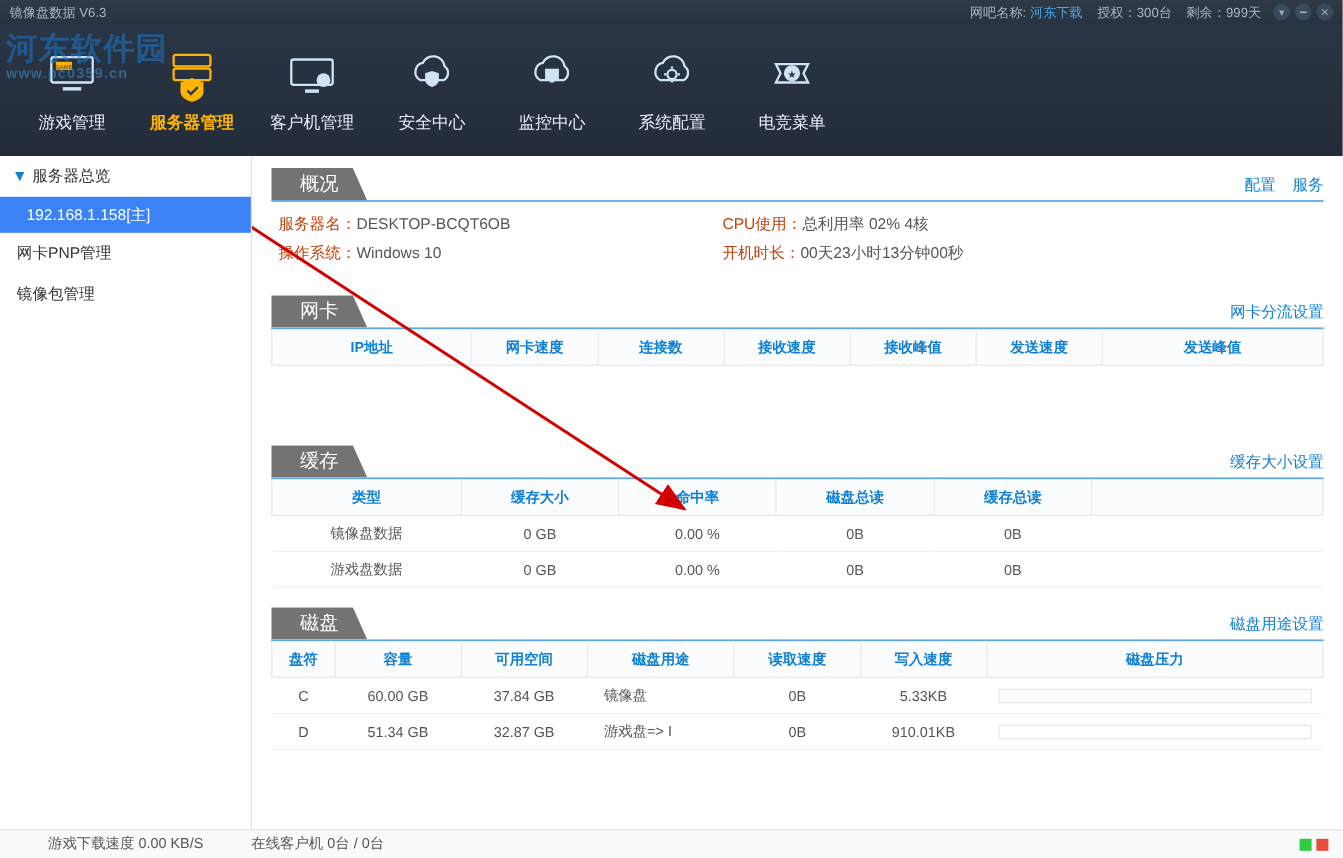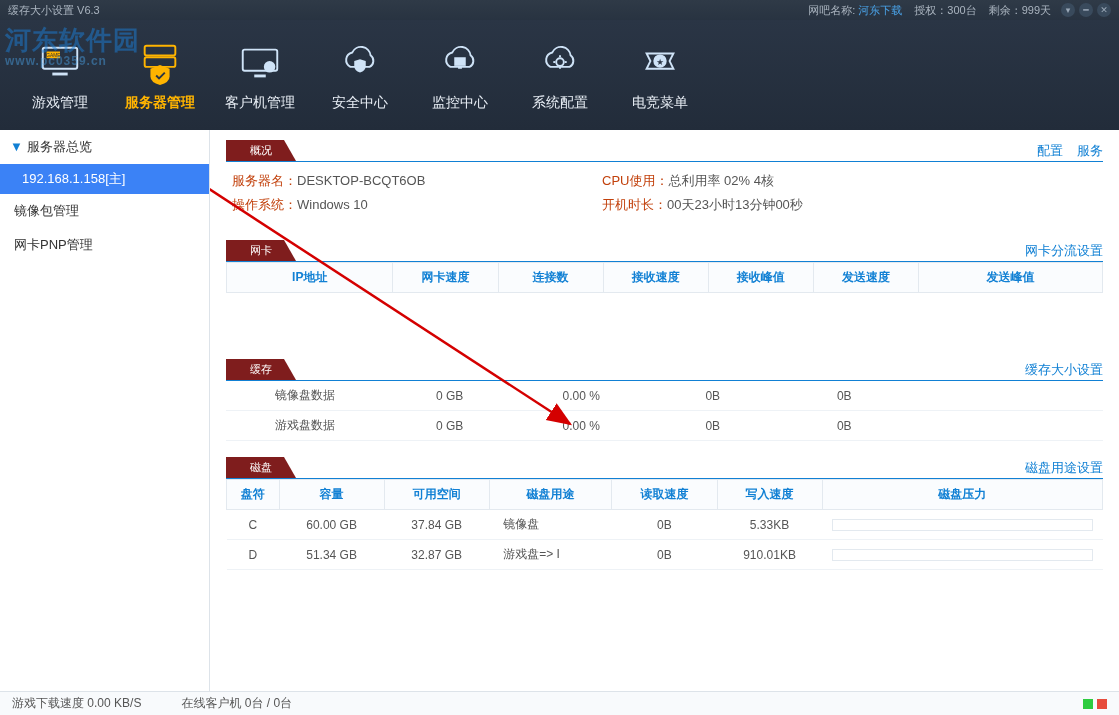--- a/index.html
+++ b/index.html
@@ -24,21 +24,21 @@
 .body { display: flex; height: 561px; }
 .sidebar { width: 210px; border-right: 1px solid #dde3e9; background: #fff; font-size: 13px; }
 .tree-hdr { padding: 8px 10px; color: #333; cursor: pointer; }
 .tree-hdr .tri { color: #1180d4; margin-right: 4px; }
 .tree-sel { background: #3b82f6; color: #fff; padding: 6px 22px; cursor: pointer; }
 .tree-item { padding: 8px 14px; color: #333; cursor: pointer; }
 
 .main { flex: 1; padding: 10px 16px 0 16px; overflow: auto; position: relative; }
 .section { margin-bottom: 16px; }
 .sec-head { display: flex; align-items: center; border-bottom: 1px solid #1180d4; }
-.sec-tab { background: #7f1d1d; color: #fff; font-size: 11px; padding: 3px 24px; clip-path: polygon(0 0, calc(100% - 12px) 0, 100% 100%, 0 100%); }
+.sec-tab { background: #737373; color: #fff; font-size: 16px; padding: 3px 24px; clip-path: polygon(0 0, calc(100% - 12px) 0, 100% 100%, 0 100%); }
 .sec-space { flex: 1; }
 .sec-link { color: #1180d4; font-size: 13px; margin-left: 14px; cursor: pointer; }
 
 .info-grid { display: grid; grid-template-columns: 350px 1fr; gap: 6px 20px; padding: 10px 6px; font-size: 13px; color: #555; }
 .info-grid .lbl { color: #c2410c; }
 
 table { width: 100%; border-collapse: collapse; font-size: 12px; }
 th { color: #1180d4; font-weight: bold; padding: 6px 4px; border: 1px solid #e3e9ef; background: #fafcfe; text-align: center; }
 td { color: #555; padding: 6px 4px; border-bottom: 1px solid #eef2f6; text-align: center; }
 td.left { text-align: left; padding-left: 14px; }
@@ -49,21 +49,21 @@
 .statusbar .seg { margin-right: 40px; }
 .statusbar .dots { margin-left: auto; display: flex; gap: 4px; }
 .statusbar .dot { width: 10px; height: 10px; }
 .dot.g { background: #2ecc40; }
 .dot.r { background: #e74c3c; }
 </style>
 </head>
 <body>
 
 <div class="titlebar">
-  <span class="title">缓存大小设置 V6.3</span>
+  <span class="title">镜像盘数据 V6.3</span>
   <div class="info">
     <span><span>网吧名称:</span> <span class="link">河东下载</span></span>
     <span><span>授权：</span><span>300台</span></span>
     <span><span>剩余：</span><span>999天</span></span>
   </div>
   <div class="ctrl">
     <span>▾</span>
     <span>━</span>
     <span>✕</span>
   </div>
@@ -148,22 +148,22 @@
         </svg>
       </div>
     <div class="lbl">电竞菜单</div>
   </div>
 </div>
 
 <div class="body">
   <div class="sidebar">
     <div class="tree-hdr"><span class="tri">▼</span><span>服务器总览</span></div>
     <div class="tree-sel">192.168.1.158[主]</div>
+    <div class="tree-item">网卡PNP管理</div>
     <div class="tree-item">镜像包管理</div>
-    <div class="tree-item">网卡PNP管理</div>
   </div>
 
   <div class="main">
 
     <svg class="arrow" width="600" height="300">
       <defs>
           <marker id="ah" markerWidth="12" markerHeight="12" refX="9" refY="4" orient="auto">
             <path d="M0,0 L10,4 L0,8 Z" fill="#d40000"></path>
           </marker>
         </defs>
@@ -216,20 +216,28 @@
       <table>
         <colgroup>
             <col style="width:18%">
             <col style="width:15%">
             <col style="width:15%">
             <col style="width:15%">
             <col style="width:15%">
             <col>
           </colgroup>
         <tbody>
+            <tr>
+              <th>类型</th>
+              <th>缓存大小</th>
+              <th>命中率</th>
+              <th>磁盘总读</th>
+              <th>缓存总读</th>
+              <th style="border-left:none"></th>
+            </tr>
         <tr>
               <td>镜像盘数据</td>
               <td>0 GB</td>
               <td>0.00 %</td>
               <td>0B</td>
               <td>0B</td>
               <td></td>
             </tr>
         <tr>
               <td>游戏盘数据</td>
@@ -292,19 +300,19 @@
               </td>
             </tr>
       </tbody>
         </table>
     </div>
 
   </div>
 </div>
 
 <div class="statusbar">
-  <span class="seg" style=""><span>游戏下载速度</span> <span>0.00 KB/S</span></span>
+  <span class="seg" style="margin-left:28px"><span>游戏下载速度</span> <span>0.00 KB/S</span></span>
   <span class="seg"><span>在线客户机</span> <span>0台 / 0台</span></span>
   <div class="dots">
     <span class="dot g"></span>
     <span class="dot r"></span>
   </div>
 </div>
 
 </body></html>

